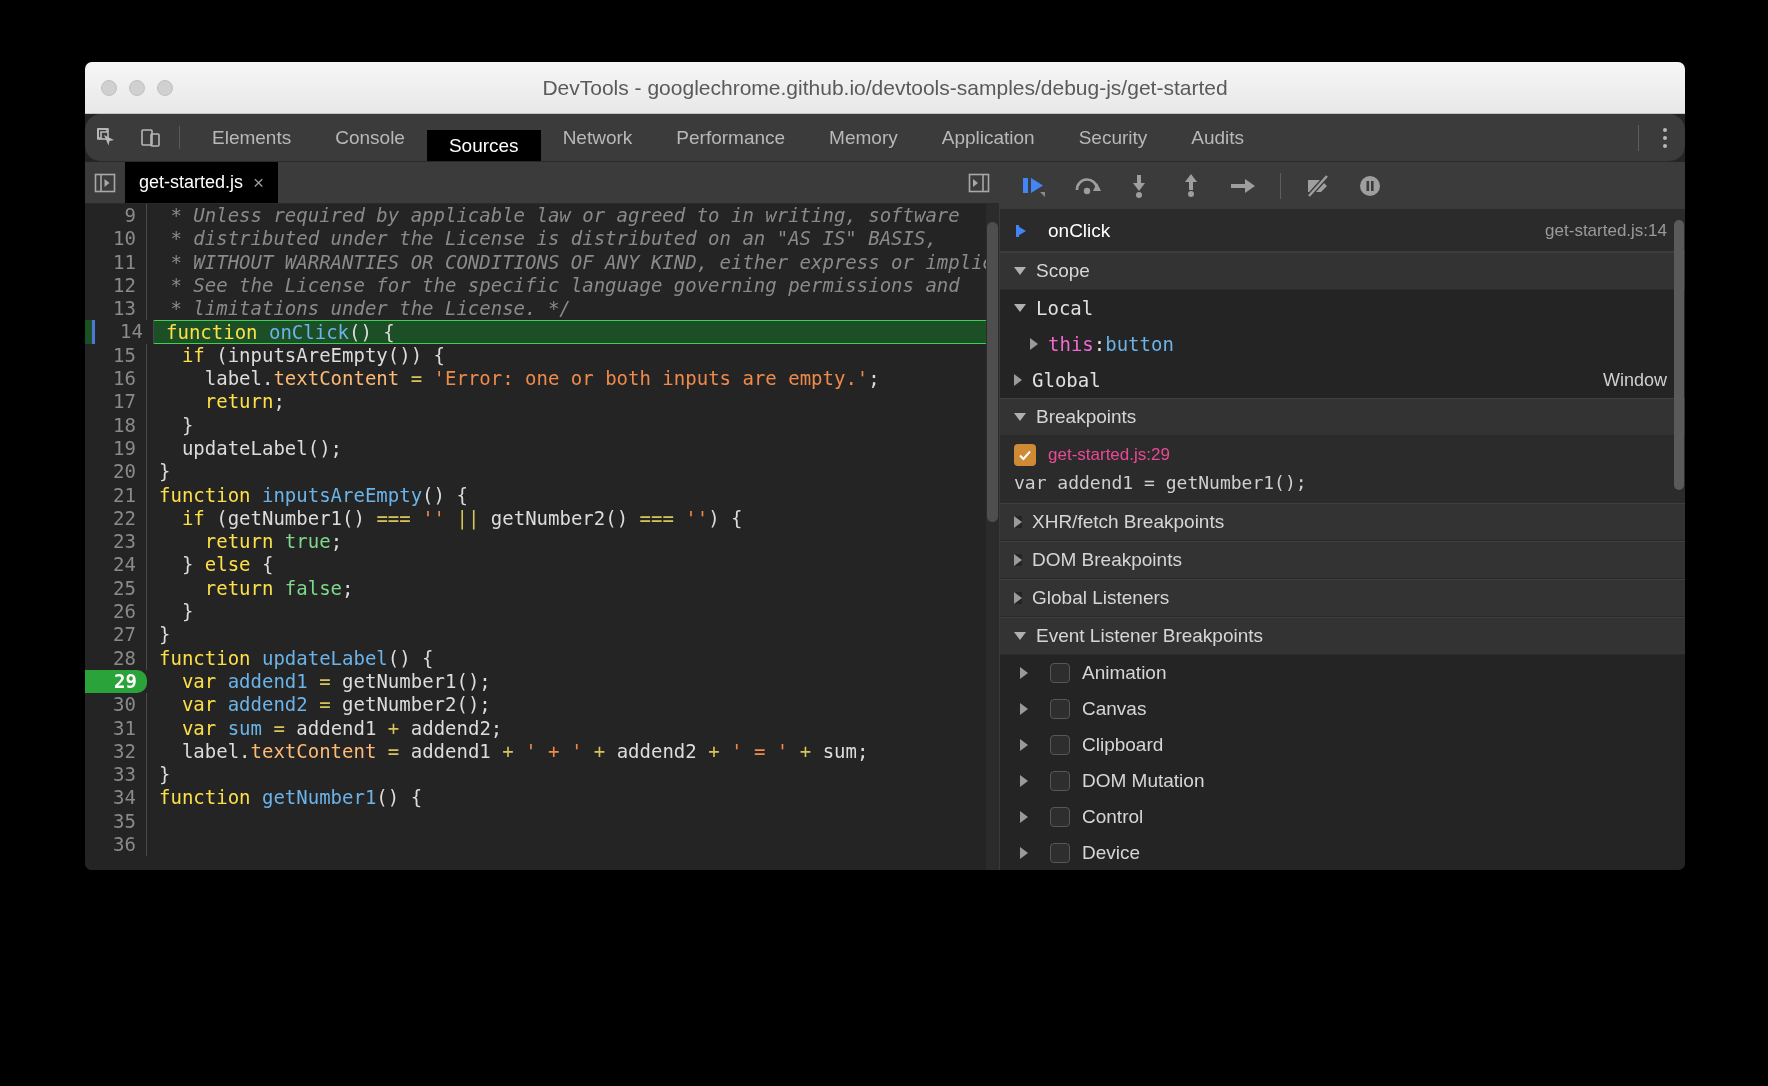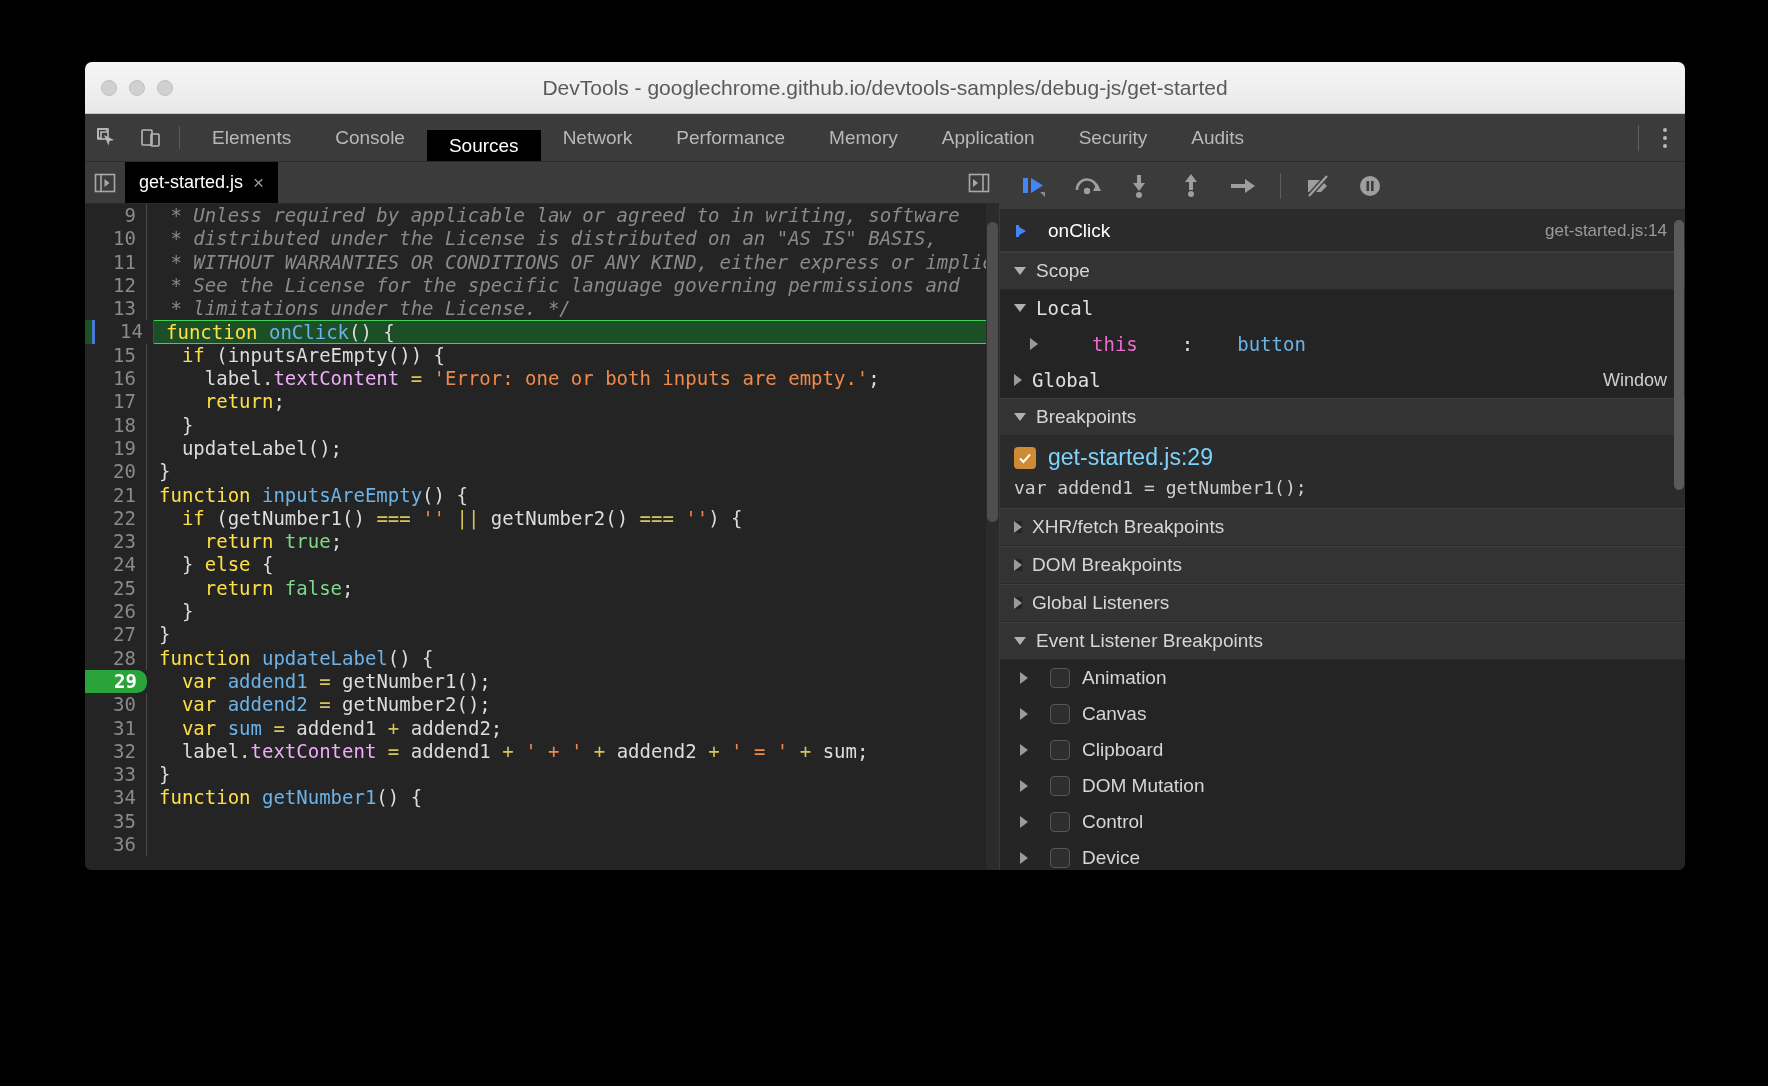--- a/index.html
+++ b/index.html
@@ -37,20 +37,21 @@
     font-size: 21px; color: #5a5a5a; font-weight: 400;
     pointer-events: none;
   }
 
   
   .tabstrip {
     height: 48px;
     background: #3b3b3b;
     display: flex; align-items: stretch;
     border-bottom: 1px solid #2a2a2a;
+    border-radius: 16px;
   }
   .tb-icon {
     width: 44px; display:flex; align-items:center; justify-content:center;
     cursor: pointer;
   }
   .tb-sep { width:1px; background:#5a5a5a; margin: 12px 10px 12px 6px; }
   .maintab {
     display: flex; align-items: center; padding: 0 22px;
     font-size: 19px; color: #b8b8b8; cursor: pointer;
   }
@@ -93,21 +94,21 @@
   .bp-num {
     background:#2aa33a; color:#fff; font-weight:bold;
     border-radius: 0 10px 10px 0; padding-right:10px;
     width:62px; text-align:right; flex:none;
   }
   
   .c-com { color:#8a8a8a; font-style:italic; }
   .c-kw  { color:#fde047; }
   .c-fn  { color:#6bb3e8; }
   .c-str { color:#f08a4b; }
-  .c-prop{ color:#f0abfc; }
+  .c-prop{ color:#fdba74; }
   .c-op  { color:#d6c45a; }
   .c-lit { color:#7fd98a; }
   .c-var { color:#6bb3e8; }
   .c-pl  { color:#dcdcdc; }
 
   
   .vscroll { position:absolute; right:0; top:0; width:13px; height:100%; background:#2b2b2b;}
   .vthumb { position:absolute; right:1px; width:11px; background:#4e4e4e; border-radius:6px;}
   .hscroll { position:absolute; left:0; bottom:0; height:13px; width:100%; background:#2b2b2b;}
   .hthumb { position:absolute; bottom:1px; height:11px; background:#4e4e4e; border-radius:6px;}
@@ -136,30 +137,30 @@
     display:flex; align-items:center; height:38px;
     background:#333; border-top:1px solid #3f3f3f; border-bottom:1px solid #2a2a2a;
     padding-left:14px; color:#d6d6d6; font-size:19px; cursor:pointer;
   }
   .tri { width:0;height:0; margin-right:10px; flex:none;}
   .tri.down { border-left:6px solid transparent; border-right:6px solid transparent; border-top:8px solid #b0b0b0;}
   .tri.right { border-top:6px solid transparent; border-bottom:6px solid transparent; border-left:8px solid #9a9a9a;}
 
   .scope-row { display:flex; align-items:center; height:36px; padding-left:14px; font-size:19px;
     font-family:"DejaVu Sans Mono", monospace; color:#e0e0e0;}
-  .scope-row.indent { padding-left:30px;gap:44px; }
+  .scope-row.indent { padding-left:30px; }
   .scope-row .val { margin-left:auto; margin-right:18px; color:#d0d0d0; font-family:"Liberation Sans",sans-serif; font-size:18px;}
   .pk { color:#ef6ad1; }
   .pv { color:#6bb3e8; }
 
   .bp-item { padding:8px 14px 10px 14px; background:#2b2b2b;}
   .bp-line1 { display:flex; align-items:center; gap:12px;}
   .bp-check { width:22px;height:22px;border-radius:4px;background:#cf8a36;display:flex;align-items:center;justify-content:center;}
   .bp-check svg{display:block;}
-  .bp-file { color:#7dd3fc; font-size:23px;}
+  .bp-file { color:#ec4899; font-size:17px;}
   .bp-code { margin-top:6px; font-family:"DejaVu Sans Mono", monospace; font-size:18px; color:#cfcfcf;}
 
   .elb-row { display:flex; align-items:center; height:36px; padding-left:20px; gap:12px; font-size:19px; color:#d6d6d6; cursor:pointer;}
   .elb-cb { width:20px;height:20px;border-radius:4px;background:#2e2e2e;border:1px solid #565656; flex:none;}
   .rpane-scroll { flex:1; overflow:hidden; position:relative;}
   .rscroll { position:absolute; right:0; top:0; width:12px; height:100%; background:transparent;}
   .rthumb { position:absolute; right:1px; width:10px; background:#5a5a5a; border-radius:5px;}
 </style>
 </head>
 <body>

